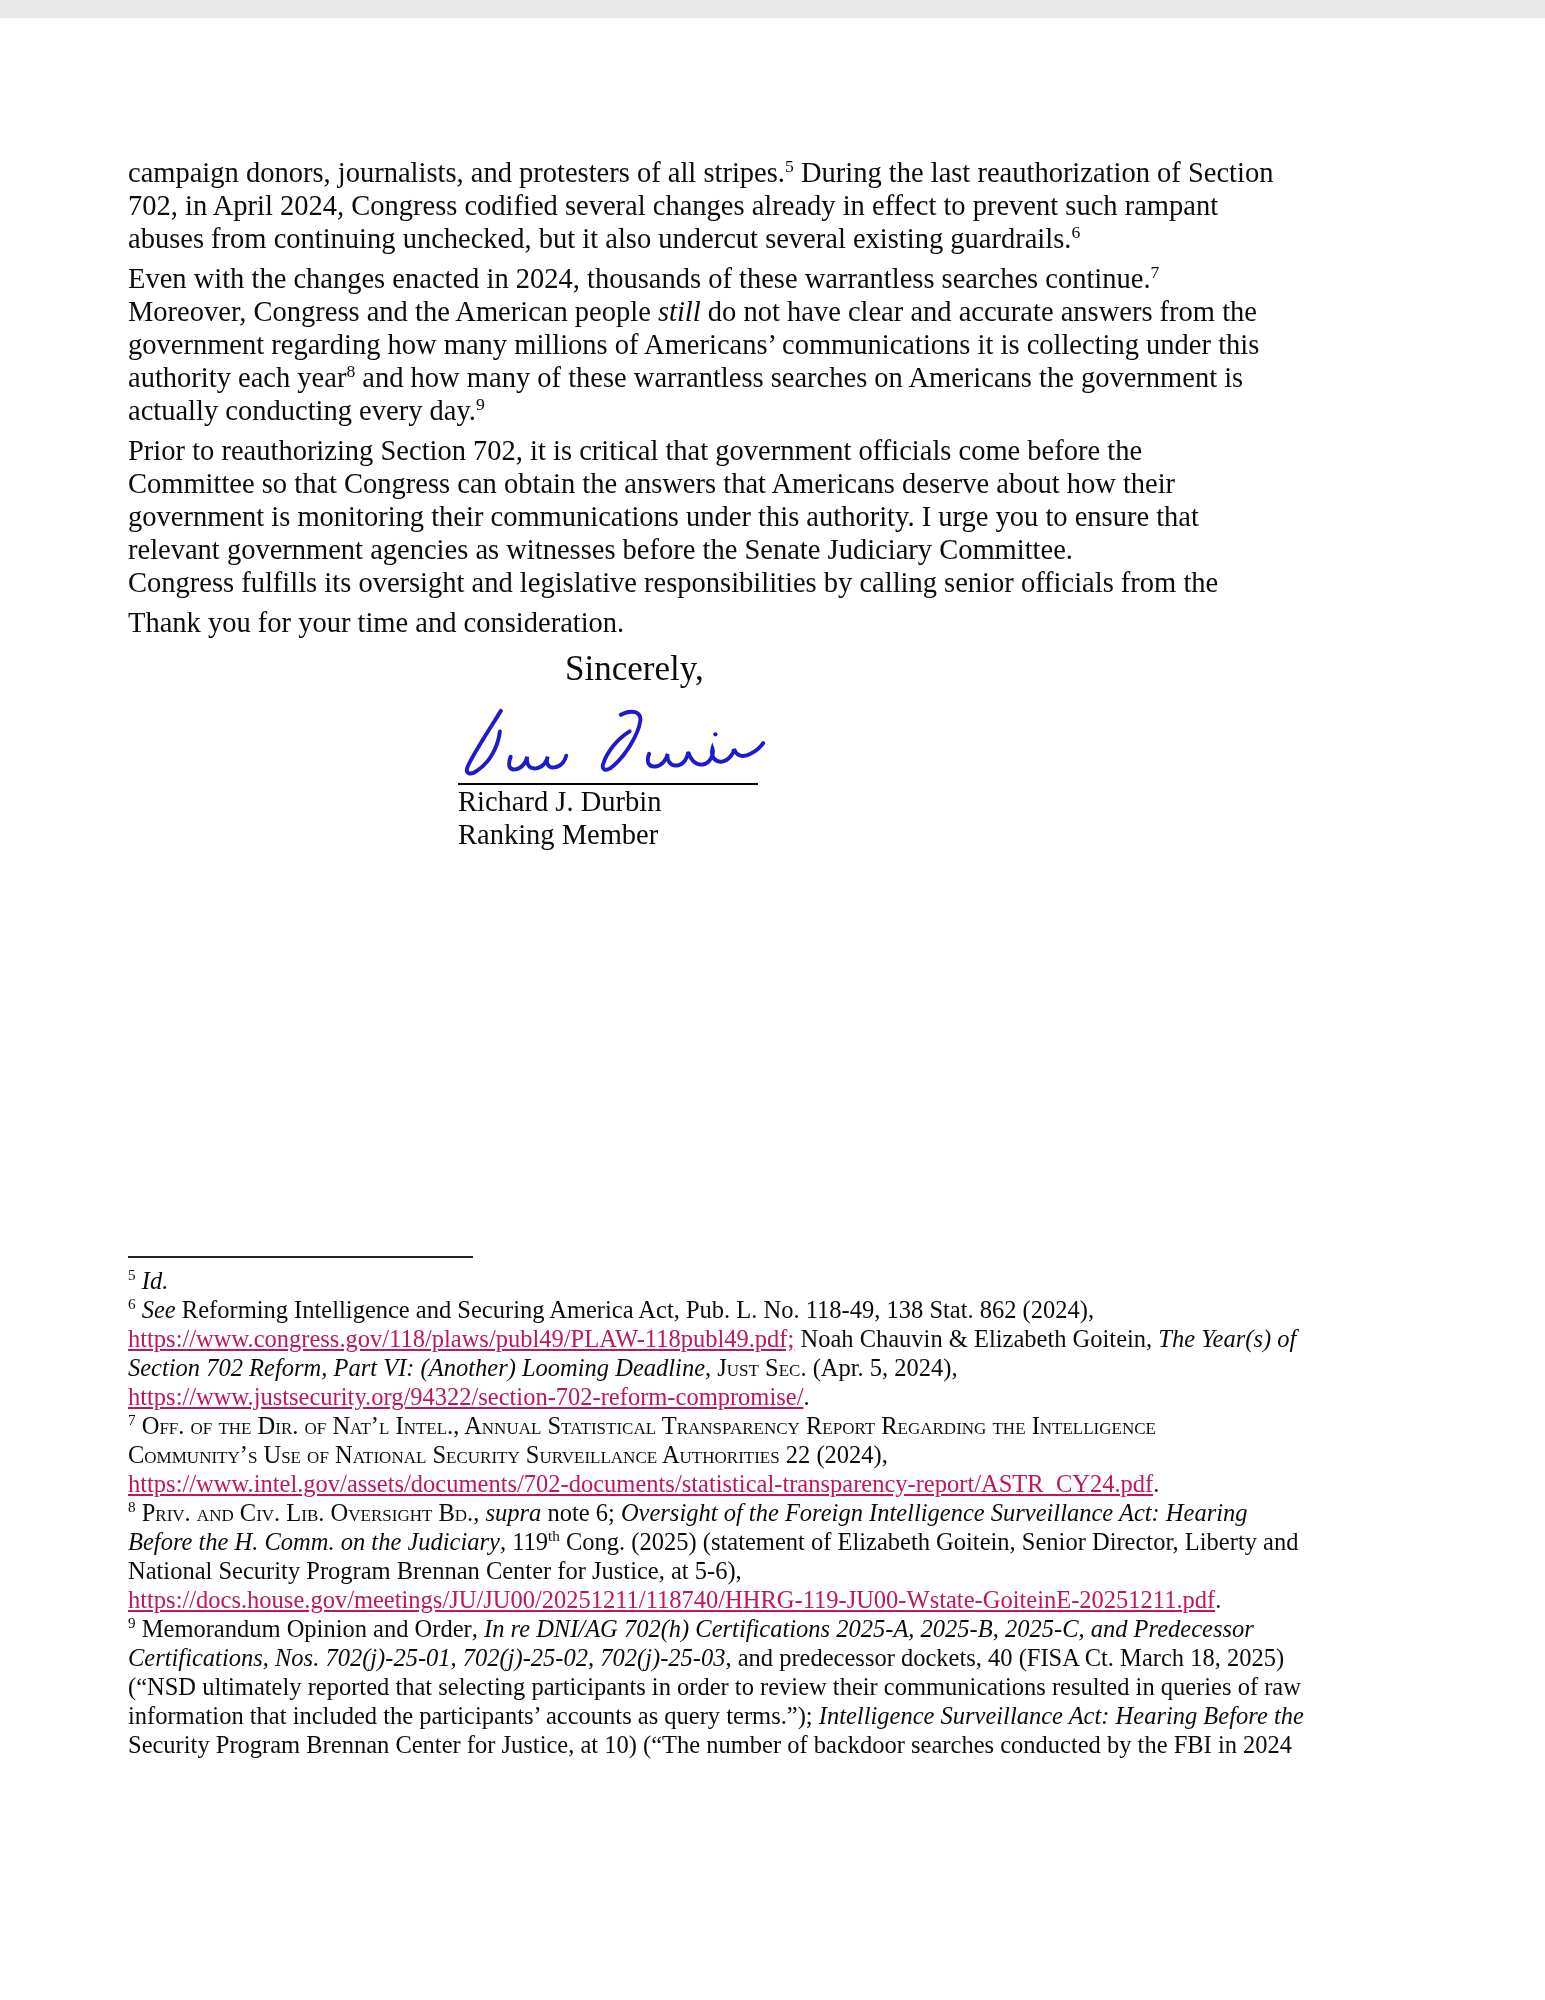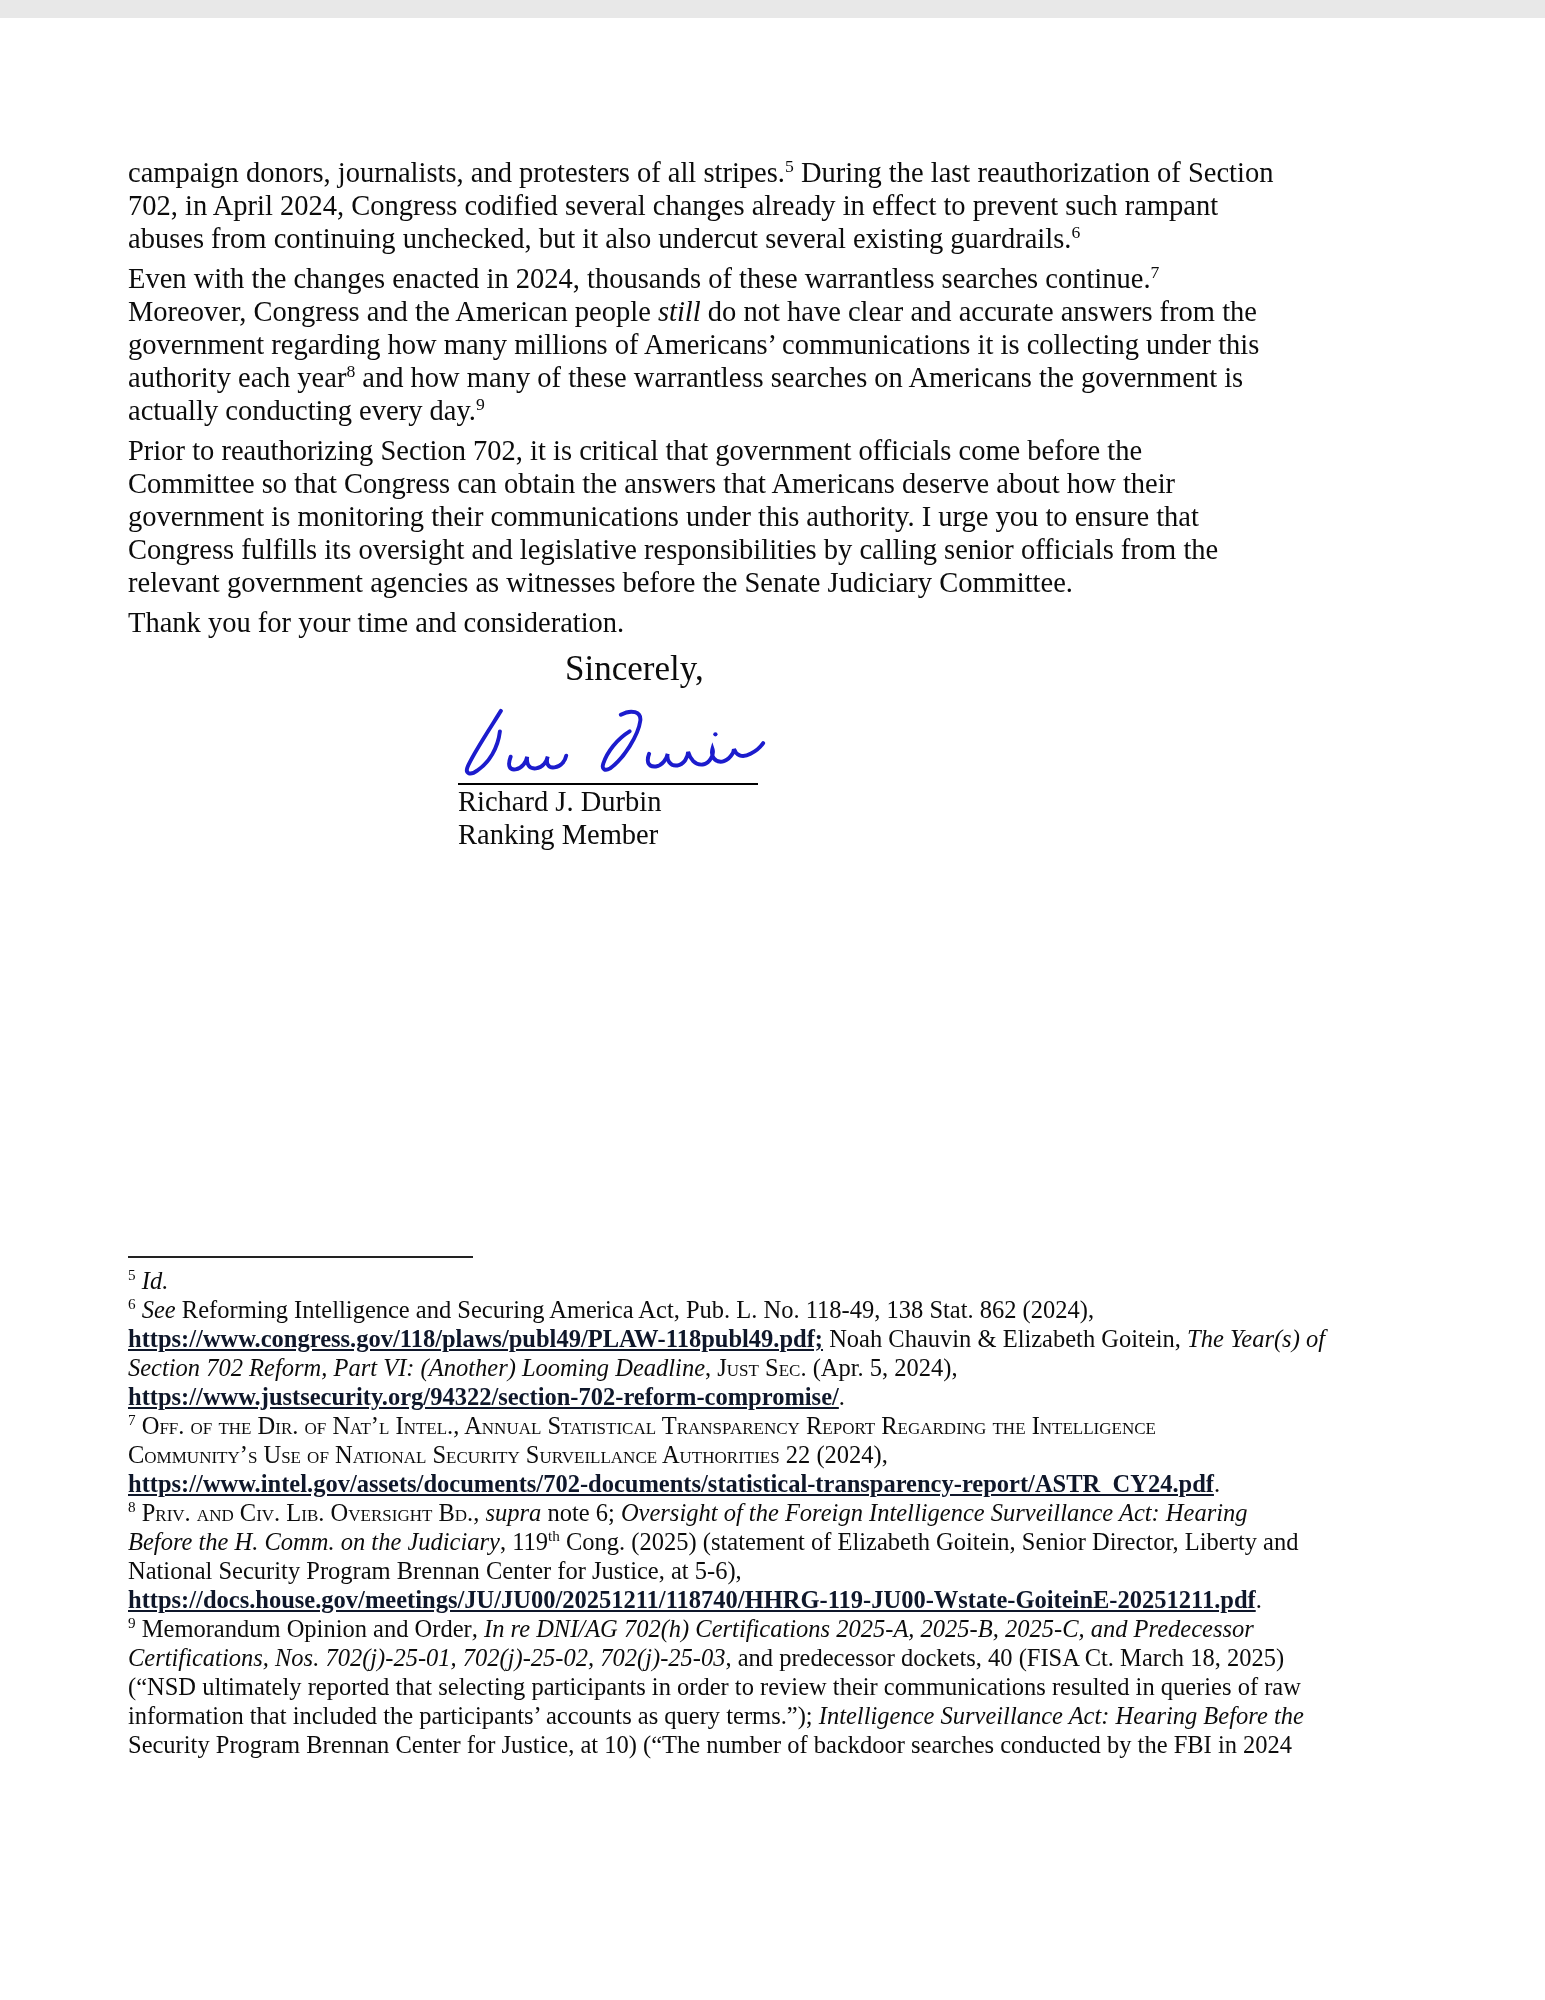--- a/index.html
+++ b/index.html
@@ -13,21 +13,21 @@
     padding: 138px 110px 0 128px;
     font-family: "Liberation Serif", "DejaVu Serif", serif;
     color: #0c0c0c;
     overflow: hidden;
   }
   .para { margin: 0 0 7px 0; font-size: 28.5px; }
   .line { height: 33px; line-height: 33px; white-space: nowrap; }
   .it  { font-style: italic; }
   .sc  { font-variant: small-caps; }
   .sup { font-size: 0.62em; vertical-align: super; line-height: 0; }
-  .lnk { color: #0f172a; text-decoration: underline; cursor: pointer; font-weight: bold; }
+  .lnk { color: #be185d; text-decoration: underline; cursor: pointer; }
   .sincerely {
     margin: 13px 0 0 437px;
     font-size: 35px;
     height: 33px; line-height: 33px;
   }
   .sig-block { margin: 22px 0 0 330px; }
   .sig-svg { display: block; }
   .sig-rule {
     width: 300px; height: 0;
     border-top: 2.5px solid #000;
@@ -59,22 +59,22 @@
         <div class="line"><span>Even with the changes enacted in 2024, thousands of these warrantless searches continue.</span><span class="sup">7</span></div>
         <div class="line"><span>Moreover, Congress and the American people </span><span class="it">still</span><span> do not have clear and accurate answers from the</span></div>
         <div class="line"><span>government regarding how many millions of Americans’ communications it is collecting under this</span></div>
         <div class="line"><span>authority each year</span><span class="sup">8</span><span> and how many of these warrantless searches on Americans the government is</span></div>
         <div class="line"><span>actually conducting every day.</span><span class="sup">9</span></div>
       </div>
       <div class="para">
         <div class="line"><span>Prior to reauthorizing Section 702, it is critical that government officials come before the</span></div>
         <div class="line"><span>Committee so that Congress can obtain the answers that Americans deserve about how their</span></div>
         <div class="line"><span>government is monitoring their communications under this authority. I urge you to ensure that</span></div>
+        <div class="line"><span>relevant government agencies as witnesses before the Senate Judiciary Committee.</span></div>
         <div class="line"><span>Congress fulfills its oversight and legislative responsibilities by calling senior officials from the</span></div>
-        <div class="line"><span>relevant government agencies as witnesses before the Senate Judiciary Committee.</span></div>
       </div>
       <div class="para">
         <div class="line"><span>Thank you for your time and consideration.</span></div>
       </div>
     </div>
 
   <div class="sincerely">Sincerely,</div>
 
   <div class="sig-block">
     <svg class="sig-svg" width="312" height="76" viewBox="0 0 320 76" fill="none">

